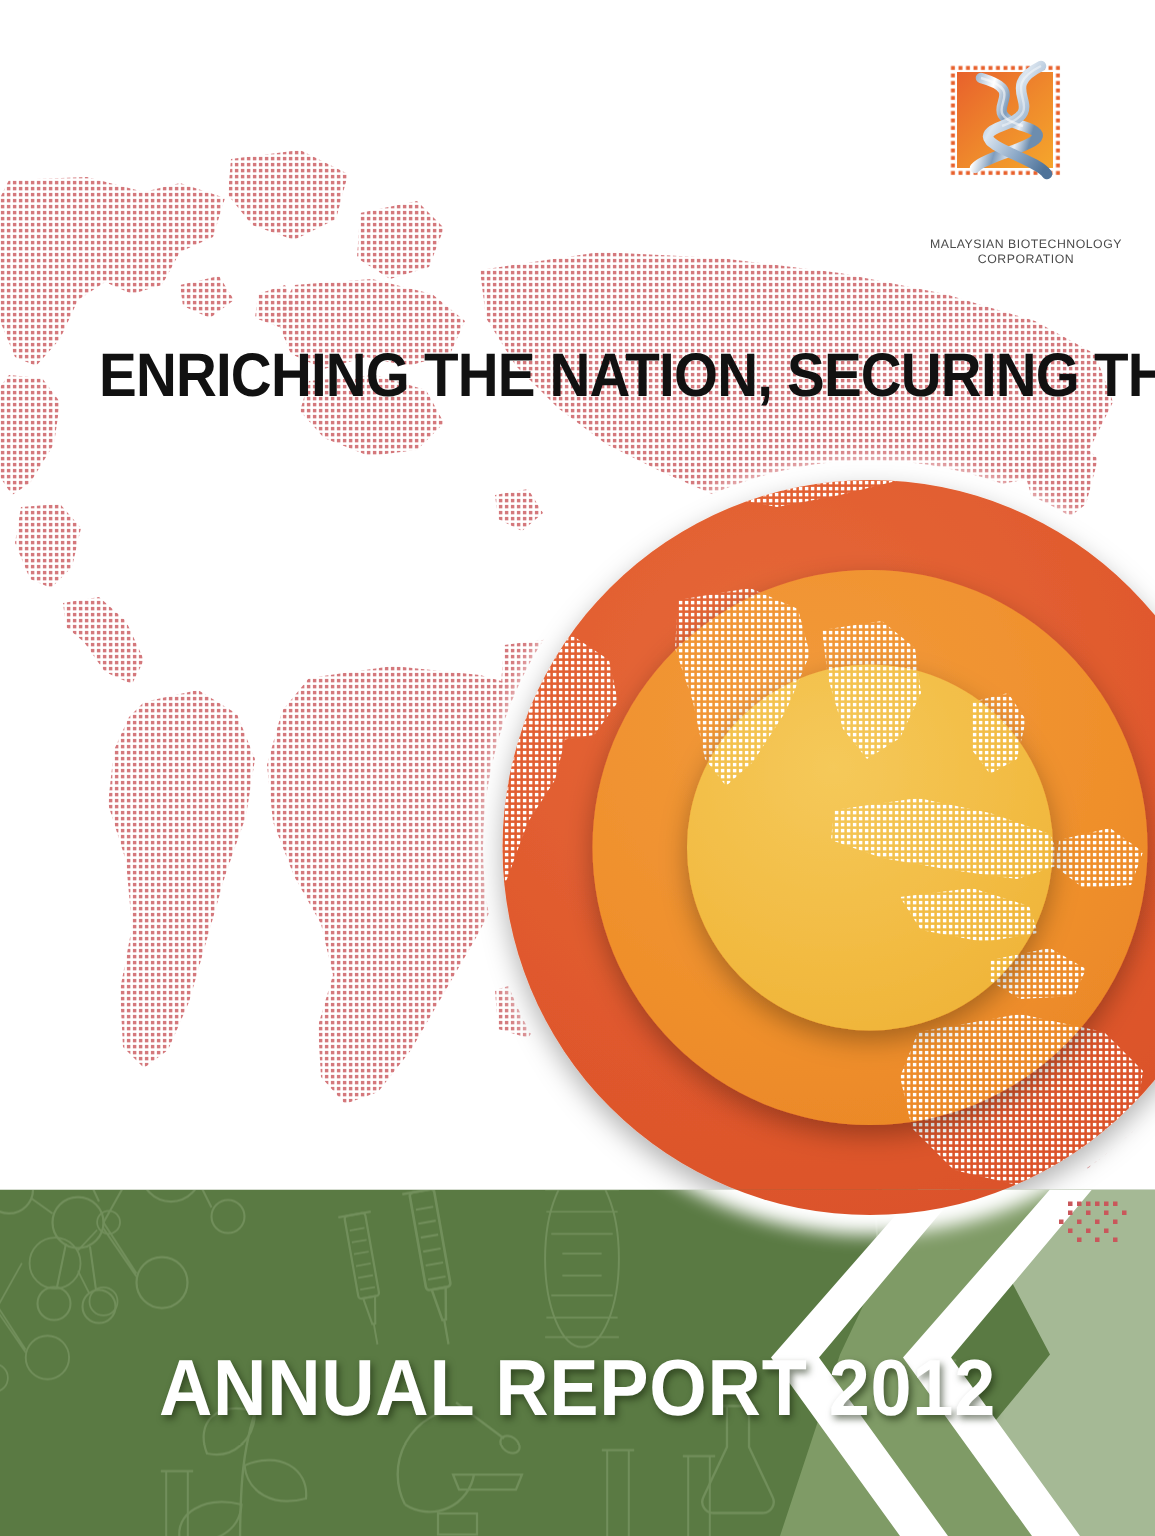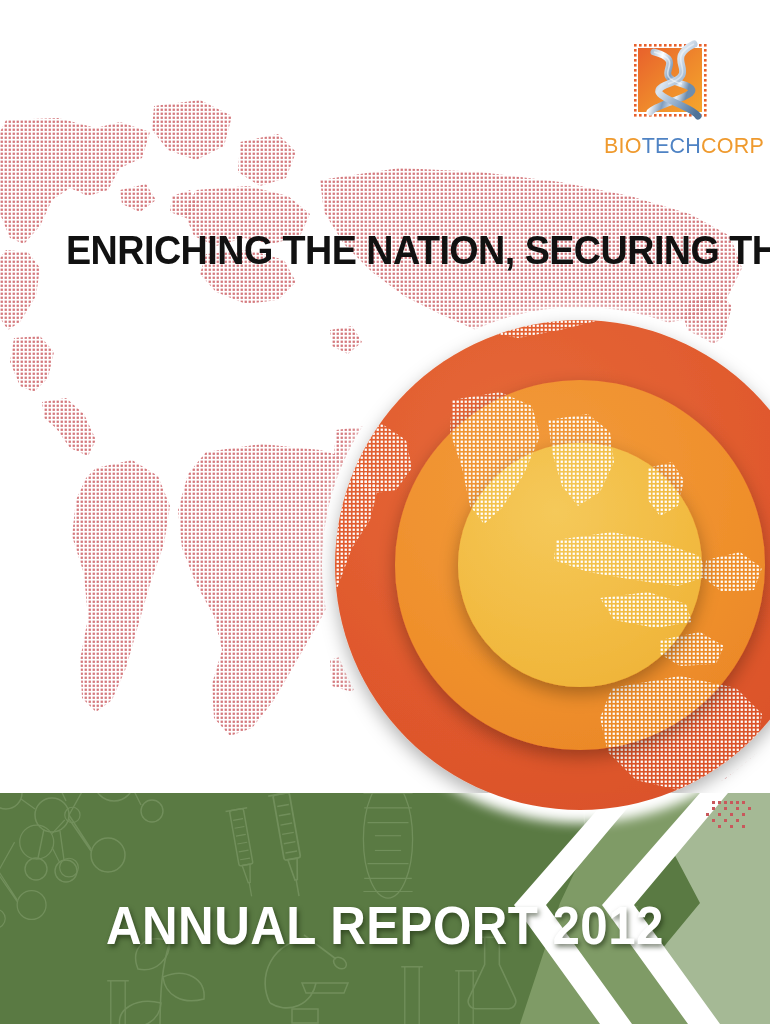--- a/index.html
+++ b/index.html
@@ -535,19 +535,20 @@
       <rect x="10" y="10" width="64" height="64" fill="url(#tileGrad)"></rect>
 
       <g>
         <path d="M26,14 C62,24 20,36 54,46 C86,56 30,64 22,74" fill="none" stroke="url(#ribbonGrad)" stroke-width="7" stroke-linecap="round"></path>
         <path d="M66,6 C34,22 74,34 40,46 C10,57 62,66 70,78" fill="none" stroke="url(#ribbonGrad2)" stroke-width="7" stroke-linecap="round"></path>
         <path d="M26,14 C62,24 20,36 54,46" fill="none" stroke="#ffffff" stroke-width="1.6" opacity="0.55"></path>
         <path d="M66,6 C34,22 74,34 40,46" fill="none" stroke="#ffffff" stroke-width="1.6" opacity="0.45"></path>
       </g>
     </svg>
 
-    <div class="logo-wordmark">
-      <span class="wm-bio">BIO</span><span class="wm-tech">TECH</span><span class="wm-corp">CORP</span>
+
+    <div class="logo-sub">
+      <div>MALAYSIAN BIOTECHNOLOGY</div>
+      <div>CORPORATION</div>
     </div>
-
   </div>
 
 </div>
 
 </body></html>

